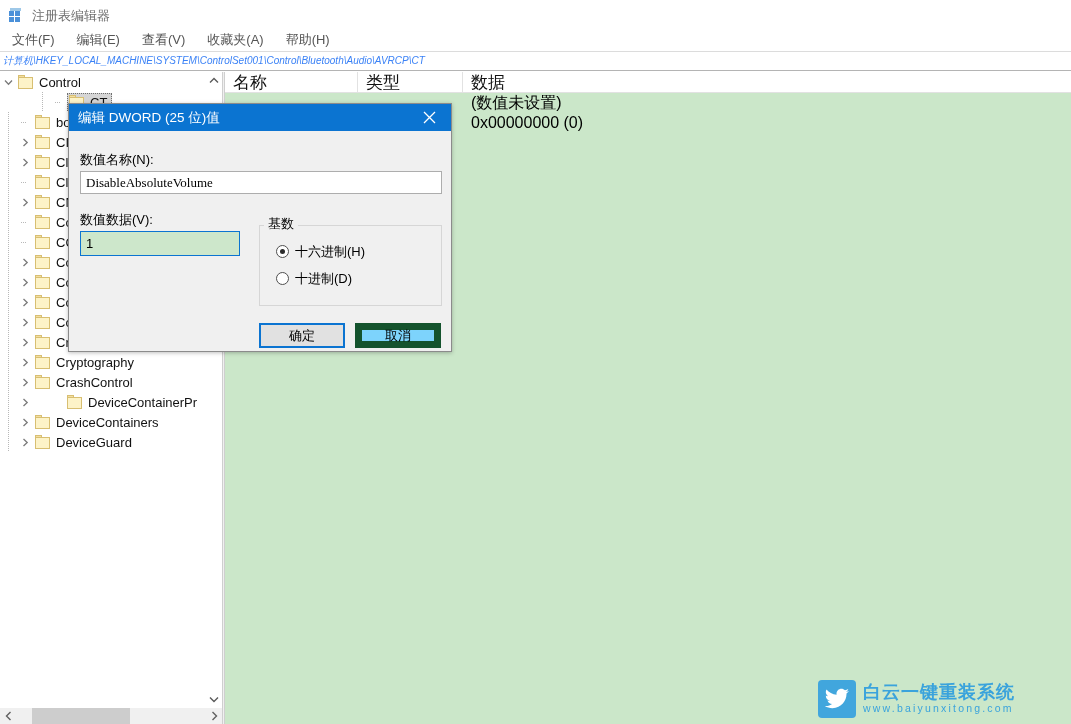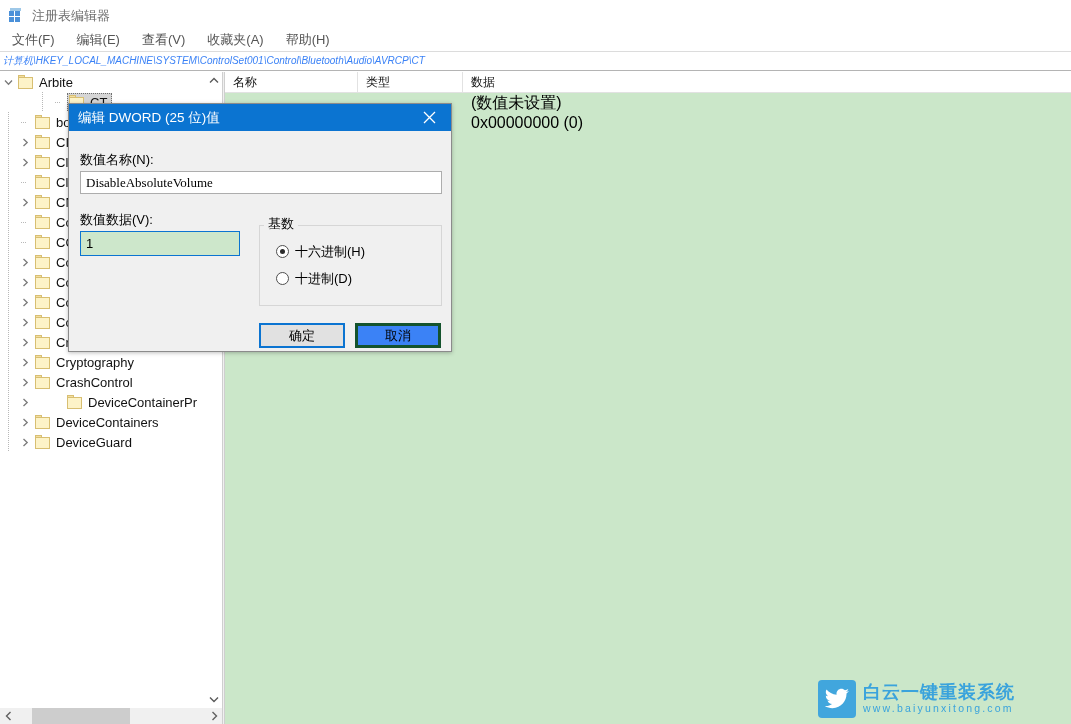--- a/index.html
+++ b/index.html
@@ -291,21 +291,21 @@
     box-sizing: border-box;
     display: flex;
   }
   .col-header {
     height: 20px;
     display: flex;
     align-items: center;
     padding-left: 8px;
     border-right: 1px solid #e2e2e2;
     box-sizing: border-box;
-    font-size: 12px;
+    font-size: 17px;
     color: #111111;
     background: #ffffff;
     cursor: default;
   }
   #col-name { width: 133px; }
   #col-type { width: 105px; }
   #col-data { width: 608px; border-right: none; }
 
   #list-body {
     position: absolute;
@@ -465,22 +465,22 @@
   .radio-label {
     font-size: 13px;
     color: #000000;
     line-height: 1;
   }
 
   .dlg-button {
     position: absolute;
     width: 86px;
     height: 25px;
-    background: #3b82f6;
-    border: 3px solid #14532d;
+    background: #7dd3fc;
+    border: 7px solid #14532d;
     box-sizing: border-box;
     font-family: "Liberation Sans", sans-serif;
     font-size: 13px;
     color: #000000;
     display: flex;
     align-items: center;
     justify-content: center;
     cursor: default;
   }
   #button-ok {
@@ -572,21 +572,21 @@
             <span class="twisty">
               <svg width="9" height="7" viewBox="0 0 9 7">
                 <path d="M1 1.5 L4.5 5.2 L8 1.5" fill="none" stroke="#7a7a7a" stroke-width="1.3"></path>
               </svg>
             </span>
             <span class="tree-sel">
               <span class="folder-icon">
                 <span class="tab"></span>
                 <span class="body"></span>
               </span>
-              <span class="tree-label">Arbite</span>
+              <span class="tree-label">Control</span>
             </span>
           </div>
           <div class="tree-row selected-inactive focus-dotted" style="padding-left: 51px;">
             <span class="vguide" style="left: 42px;"></span>
             <span class="twisty">
               <svg width="9" height="9" viewBox="0 0 9 9">
                 <path d="M0 4.5 H6" stroke="#b8b8b8" stroke-width="1" stroke-dasharray="1 1"></path>
               </svg>
             </span>
             <span class="tree-sel">

